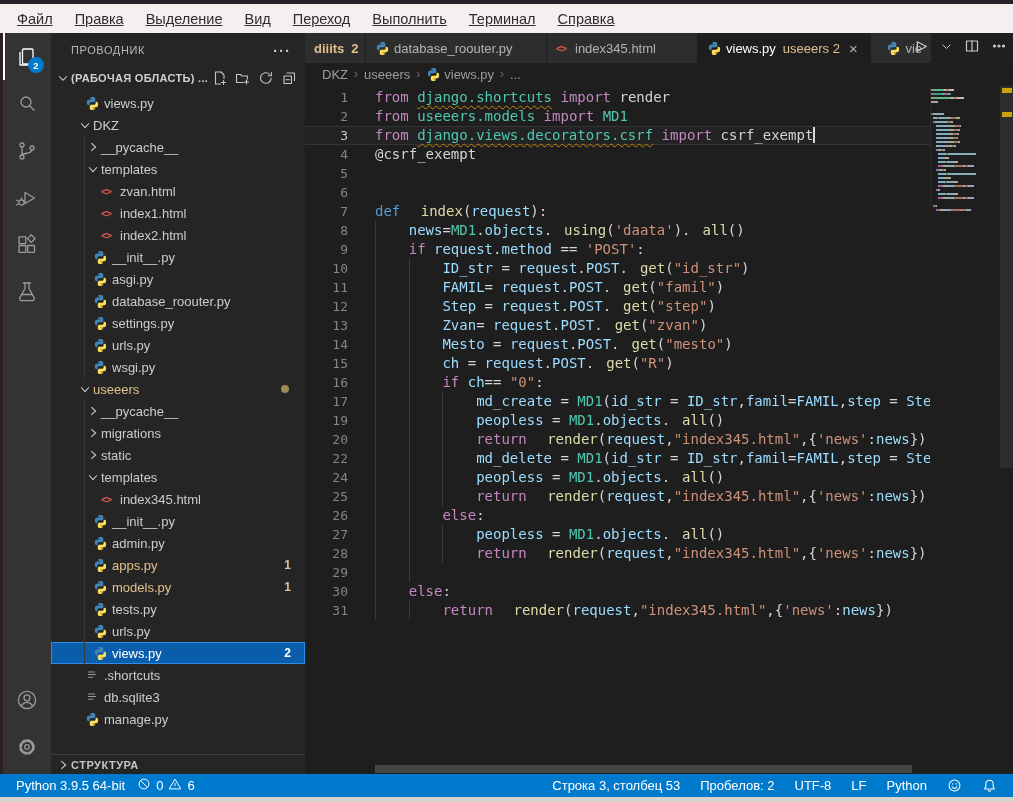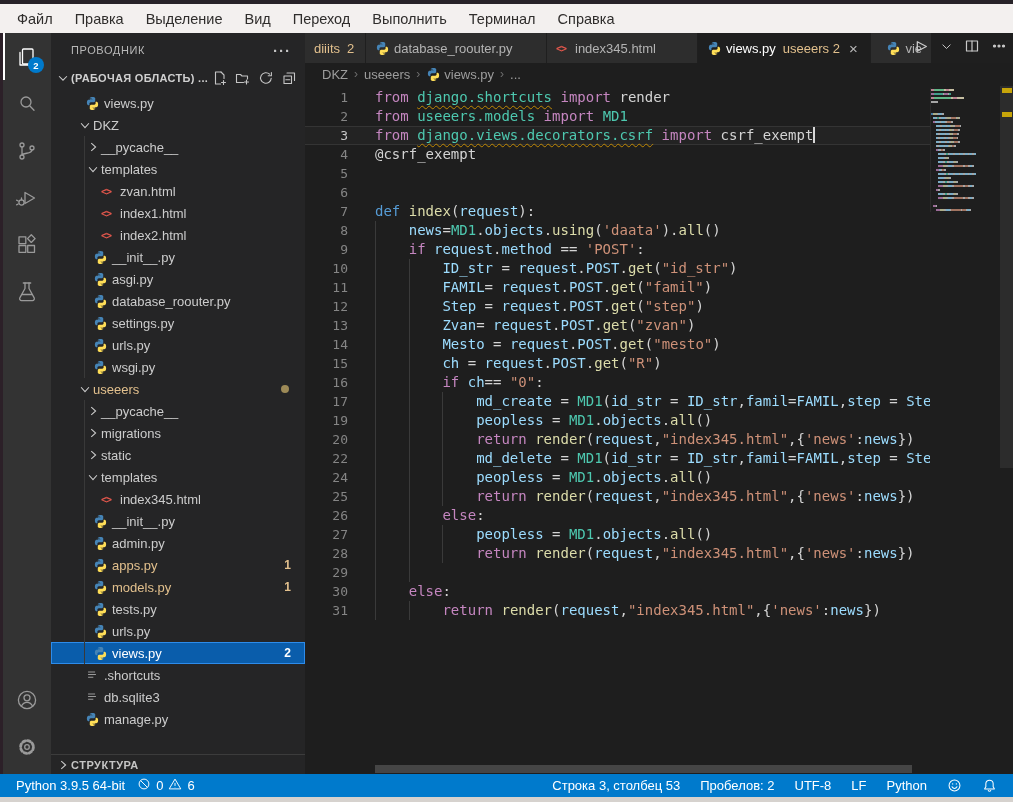--- a/index.html
+++ b/index.html
@@ -4,21 +4,21 @@
 <style>
   * { margin:0; padding:0; box-sizing:border-box; }
   html,body { width:1013px; height:802px; overflow:hidden; background:#1e1e1e;
     font-family:"Liberation Sans", sans-serif; }
   #app { position:relative; width:1013px; height:802px; }
 
   
   .top-strip { position:absolute; left:0; top:0; right:0; height:4px; background:#272228; }
   .menubar { position:absolute; left:0; top:4px; right:0; height:29px; background:#f3f0ef;
     color:#2f2d2c; display:flex; align-items:center; padding-left:6px; font-size:14.5px; }
-  .menu-item { padding:3px 11px; cursor:default; }
+  .menu-item { padding:3px 11px; cursor:default;text-decoration:underline; }
   .bottom-strip { position:absolute; left:0; bottom:0; right:0; height:5px; background:#d6d2ce; }
 
   
   .activitybar { position:absolute; left:0; top:33px; width:51px; bottom:28px;
     background:#333333; border-left:3px solid #2c2028; display:flex; flex-direction:column; }
   .ab-top { flex:1; display:flex; flex-direction:column; }
   .ab-bottom { display:flex; flex-direction:column; padding-bottom:4px; }
   .ab-cell { position:relative; height:47px; display:flex; align-items:center; justify-content:center; color:#9a9a9a; }
   .ab-cell.active { color:#ffffff; box-shadow:inset 2px 0 0 #ffffff; }
   .ab-cell svg { stroke:currentColor; fill:none; stroke-width:1.3; stroke-linecap:round; stroke-linejoin:round; }
@@ -56,38 +56,38 @@
 
   
   .editor-group { position:absolute; left:305px; right:0; top:33px; bottom:28px; background:#1e1e1e; }
   .tabbar { position:relative; height:30px; background:#1f1f1f; display:flex; }
   .tab { height:30px; display:flex; align-items:center; padding:0 9px; background:#2d2d2d; color:#b3b3b3;
     font-size:13px; margin-right:1px; overflow:hidden; flex:none; white-space:nowrap; }
   .tab.active { background:#1e1e1e; color:#ffffff; }
   .tab .tab-ic { width:19px; display:flex; flex:none; }
   .tab .sub { color:var(--modified-yellow,#e2c08d); margin-left:7px; }
   .tab .close { color:#b8b8b8; margin-left:9px; font-size:15px; line-height:1; }
-  .tab.ylw { color:var(--modified-yellow,#e2c08d); font-weight:normal; }
+  .tab.ylw { color:var(--modified-yellow,#e2c08d); font-weight:bold; }
   .editor-actions { position:absolute; right:6px; top:0; height:30px; display:flex; align-items:center; gap:11px; color:#c9c9c9; }
   .editor-actions svg { stroke:currentColor; fill:none; stroke-width:1.2; }
   .breadcrumb { height:22px; display:flex; align-items:center; padding-left:17px; font-size:13px; color:#9d9d9d; gap:4px; }
   .breadcrumb .sep { color:#6d6d6d; font-size:12px; padding:0 2px; }
   .breadcrumb .bc-ic { display:flex; margin-right:3px; }
 
   
   .code { position:absolute; top:55px; left:0; right:83px; bottom:14px; overflow:hidden;
     font-family:"DejaVu Sans Mono",monospace; font-size:14px; line-height:19px; }
   .code-row { position:relative; height:19px; padding-left:70px; white-space:pre; color:#d4d4d4; }
   .code-row .ln { position:absolute; left:0; top:0; width:43px; text-align:right; color:#858585; font-size:13px; }
   .code-row.cur { background:#232323; box-shadow:inset 0 1px 0 #343434, inset 0 -1px 0 #343434; }
   .code-row.cur .ln { color:#c6c6c6; }
   .ind { display:inline-block; width:33.72px; height:19px; vertical-align:top; border-left:1px solid #3a3a3a; }
   .tk-kw  { color:var(--token-keyword,#c586c0); }
   .tk-def { color:var(--token-def,#569cd6); }
-  .tk-fn  { color:var(--token-function,#dcdcaa); }
+  .tk-fn  { color:var(--token-function,#dcdcaa);margin-left:12px; }
   .tk-cls { color:var(--token-class,#4ec9b0); }
   .tk-var { color:var(--token-variable,#9cdcfe); }
   .tk-str { color:var(--token-string,#ce9178); }
   .tk-pln { color:var(--token-plain,#d4d4d4); }
   .tk-modw { color:var(--token-class,#4ec9b0); text-decoration:underline wavy var(--squiggle,#bf8803);
     text-decoration-thickness:1px; text-underline-offset:3px; }
   .caret { display:inline-block; width:2px; height:16px; background:#d7d7d7; vertical-align:-3px; }
 
   
   .minimap { position:absolute; top:55px; right:13px; width:70px; border-left:1px solid #2b2b2b; }

